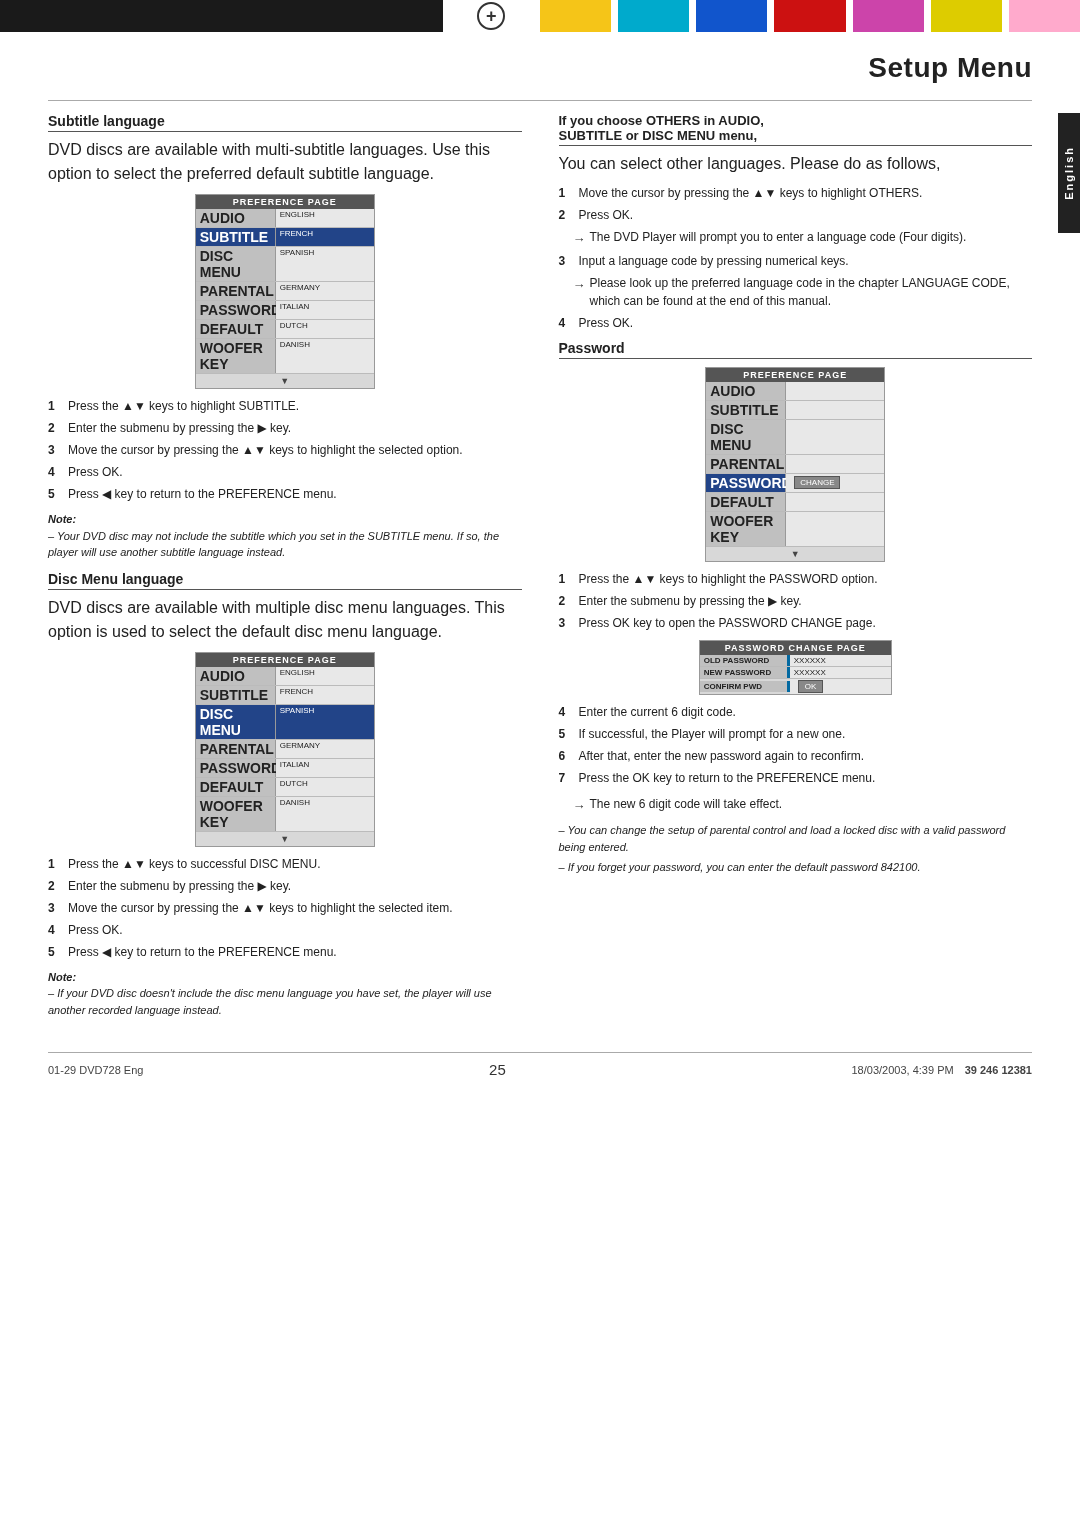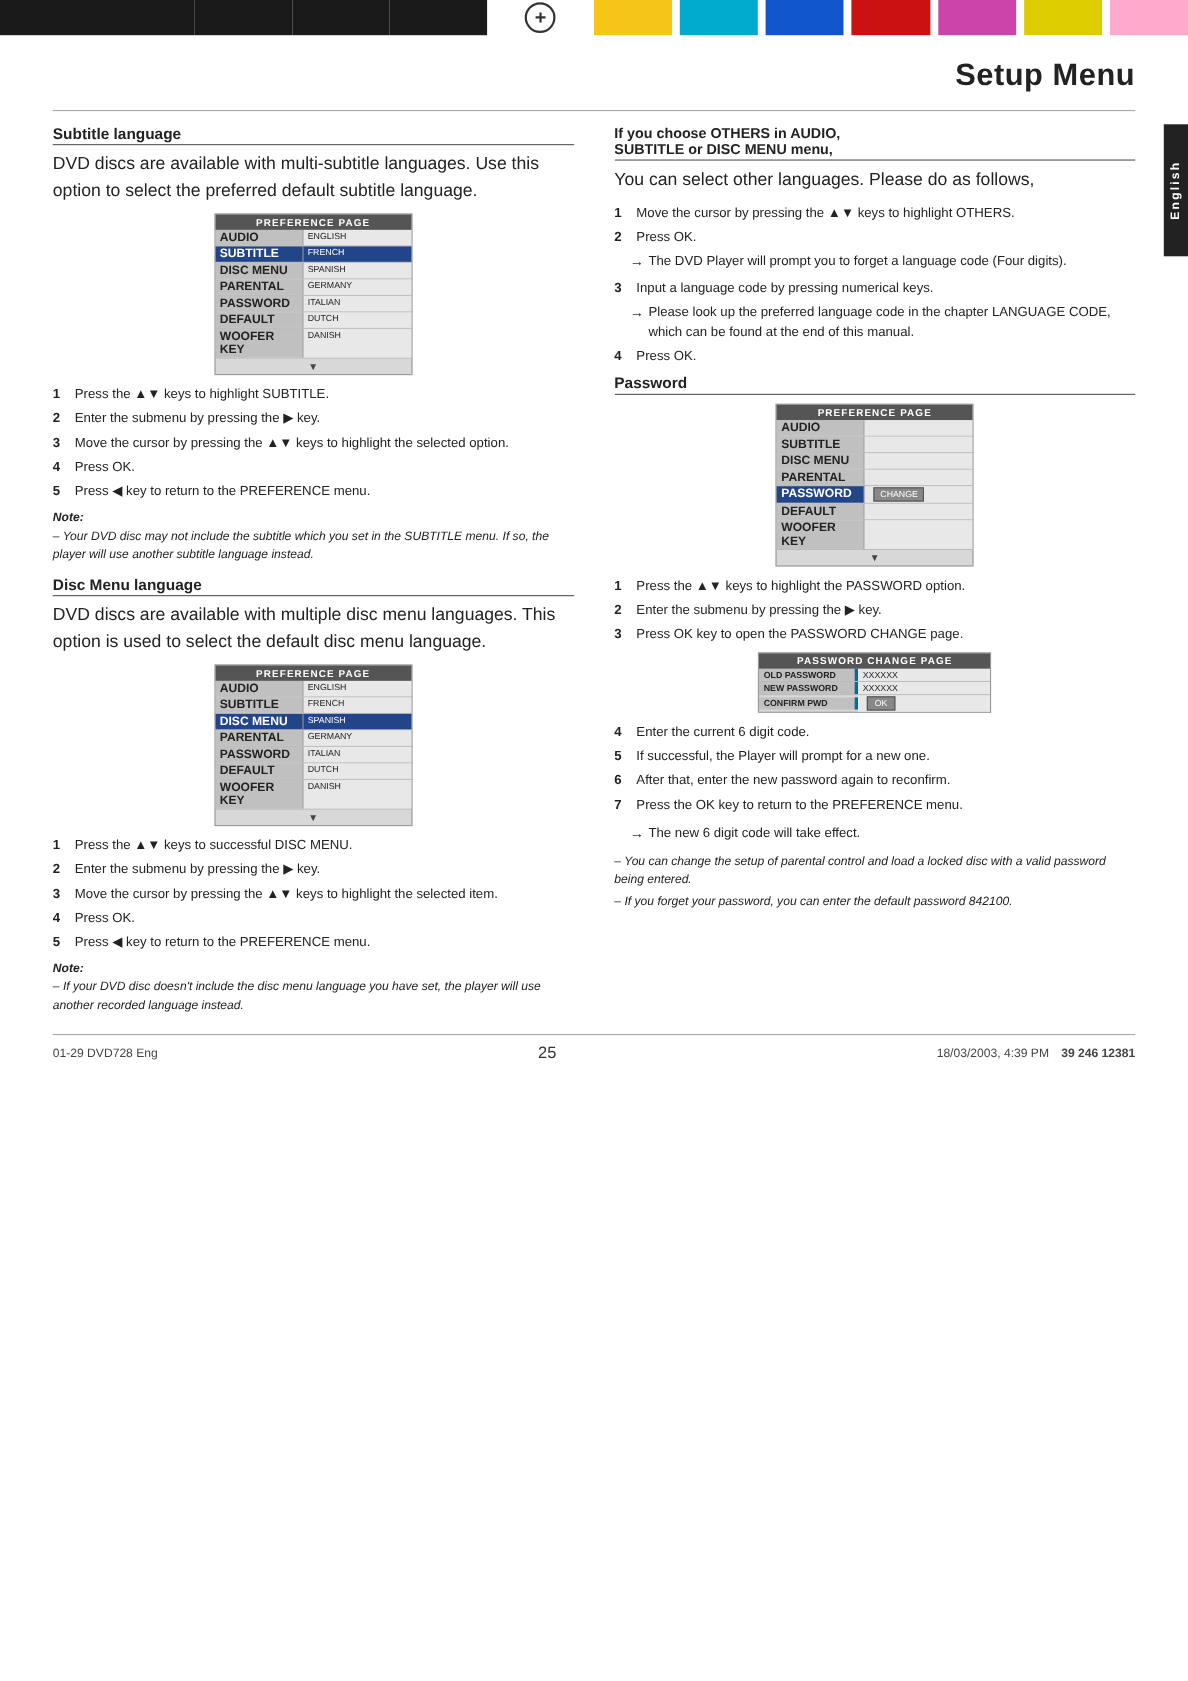--- a/index.html
+++ b/index.html
@@ -136,21 +136,21 @@
     }
     .pref-pane-row {
       display: flex;
       border-bottom: 1px solid #bbb;
     }
     .pref-pane-row:last-child { border-bottom: none; }
     .pref-pane-label {
       background: #c0c0c0;
       padding: 1px 4px;
       width: 80px;
-      font-size: 11px;
+      font-size: 14px;
       font-weight: bold;
       color: #222;
       border-right: 1px solid #999;
     }
     .pref-pane-value {
       background: #e8e8e8;
       padding: 1px 4px;
       flex: 1;
       font-size: 8px;
       color: #222;
@@ -205,21 +205,21 @@
       margin-left: 14px;
       font-size: 12px;
       line-height: 1.5;
     }
     .arrow-sym { color: #333; font-size: 13px; }
 
     
     .pwd-change-pane {
       border: 1px solid #999;
       background: #d8d8d8;
-      width: 212px;
+      width: 193px;
       margin: 8px auto;
       font-size: 9px;
     }
     .pwd-change-title {
       background: #555;
       color: #fff;
       text-align: center;
       padding: 2px 4px;
       font-size: 9px;
       font-weight: bold;
@@ -256,21 +256,21 @@
       border: 1px solid #555;
     }
 
     
     .bottom-bar {
       display: flex;
       justify-content: space-between;
       align-items: center;
       padding: 8px 0 4px 0;
       border-top: 1px solid #aaa;
-      margin-top: 8px;
+      margin-top: 24px;
       font-size: 11px;
       color: #444;
     }
 
     
     .pref-row-with-btn {
       display: flex;
       align-items: center;
     }
     .change-btn {
@@ -473,21 +473,21 @@
           <li>
             <span class="step-num">1</span>
             <span>Move the cursor by pressing the ▲▼ keys to highlight OTHERS.</span>
           </li>
           <li>
             <span class="step-num">2</span>
             <span>Press OK.</span>
           </li>
           <div class="arrow-bullet" style="margin-bottom:4px;">
             <span class="arrow-sym">→</span>
-            <span>The DVD Player will prompt you to forget a language code (Four digits).</span>
+            <span>The DVD Player will prompt you to enter a language code (Four digits).</span>
           </div>
           <li>
             <span class="step-num">3</span>
             <span>Input a language code by pressing numerical keys.</span>
           </li>
           <div class="arrow-bullet" style="margin-bottom:4px;">
             <span class="arrow-sym">→</span>
             <span>Please look up the preferred language code in the chapter LANGUAGE CODE, which can be found at the end of this manual.</span>
           </div>
           <li>

